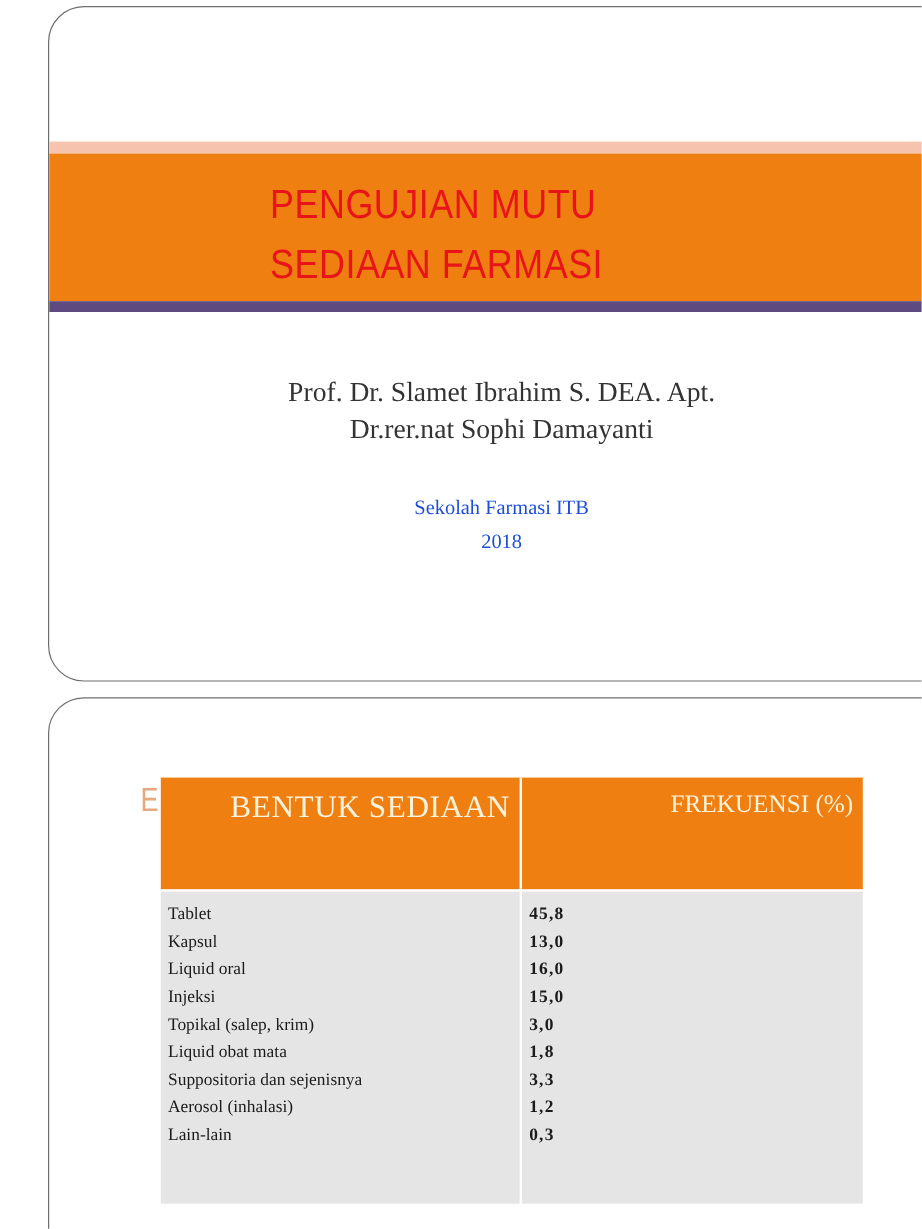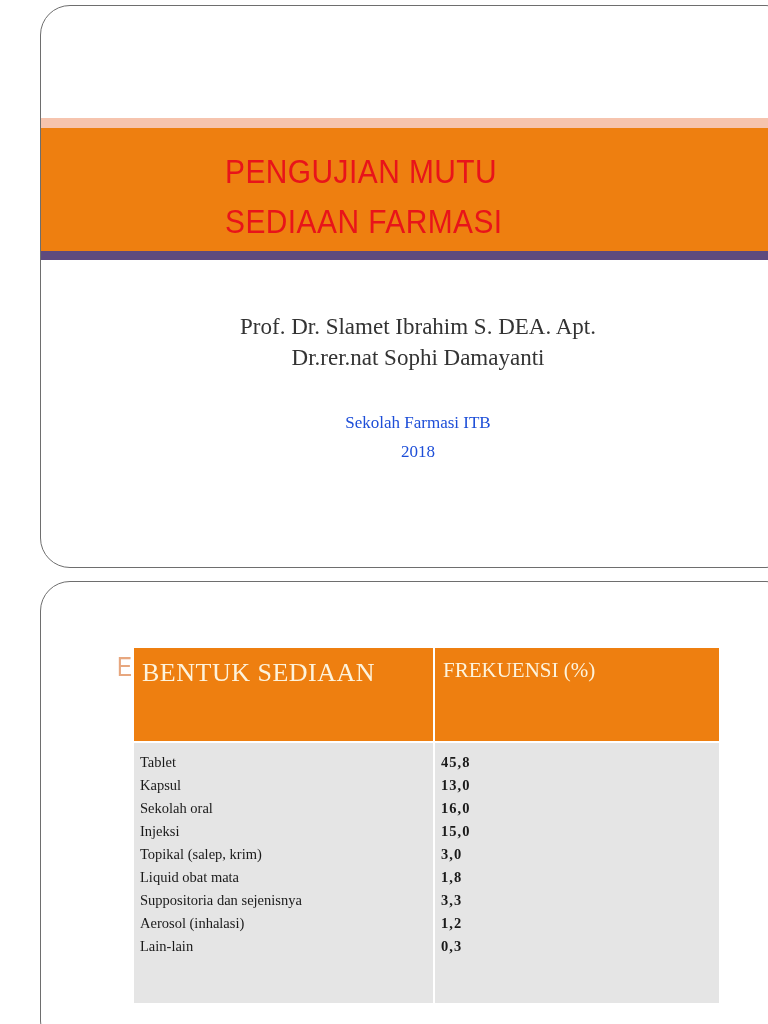--- a/index.html
+++ b/index.html
@@ -8,21 +8,21 @@
   #slide1 { top:5px; height:563px; }
   #slide2 { top:581px; height:470px; }
   .band-pink { position:absolute; left:0; right:0; top:112px; height:10px; background:#F6C4AE; }
   .band-orange { position:absolute; left:0; right:0; top:122px; height:123px; background:#EE7F10; }
   .band-purple { position:absolute; left:0; right:0; top:245px; height:9px; background:#5E4A7E; }
   .title { position:absolute; left:184px; top:140px; font-family:"Liberation Sans", sans-serif; font-size:34px; line-height:50px; color:#E8141A; transform:scaleX(0.88); transform-origin:left top; letter-spacing:0.5px; white-space:nowrap; }
   .authors { position:absolute; left:0; right:0; top:305px; text-align:center; font-size:23px; line-height:31px; color:#333333; }
   .inst { position:absolute; left:0; right:0; top:402px; text-align:center; font-size:17px; line-height:29px; color:#1d4ed8; }
   .ghost-letter { position:absolute; left:76px; top:69px; font-family:"Liberation Sans", sans-serif; font-size:28px; color:#E7A77F; transform:scaleX(0.8); transform-origin:left top; }
   table.data { position:absolute; left:91px; top:66px; width:589px; border-collapse:collapse; }
-  table.data th { background:#EE7F10; color:#FDF3DC; font-weight:normal; text-align:left; vertical-align:top; height:94px; padding:10px 8px 0 8px; box-sizing:border-box; border:2px solid #ffffff; border-top:none; }
+  table.data th { background:#EE7F10; color:#FDF3DC; font-weight:normal; text-align:right; vertical-align:top; height:94px; padding:10px 8px 0 8px; box-sizing:border-box; border:2px solid #ffffff; border-top:none; }
   table.data th.c1 { width:301px; font-size:26px; letter-spacing:0.5px; }
   table.data th.c2 { font-size:21px; }
   table.data td { background:#e5e5e5; color:#1a1a1a; vertical-align:top; padding:8px 6px; border:2px solid #ffffff; font-size:14.5px; height:262px; box-sizing:border-box; }
   td .row { line-height:23px; height:23px; white-space:nowrap; }
   td.c2col .row { font-weight:bold; letter-spacing:1px; }
 </style>
 </head>
 <body>
 
 <div class="slide" id="slide1">
@@ -50,21 +50,21 @@
       <tr>
         <th class="c1">BENTUK  SEDIAAN</th>
         <th class="c2">FREKUENSI  (%)</th>
       </tr>
     </thead>
     <tbody>
       <tr>
         <td class="c1col">
           <div class="row">Tablet</div>
           <div class="row">Kapsul</div>
-          <div class="row">Sekolah oral</div>
+          <div class="row">Liquid oral</div>
           <div class="row">Injeksi</div>
           <div class="row">Topikal (salep, krim)</div>
           <div class="row">Liquid obat mata</div>
           <div class="row">Suppositoria dan  sejenisnya</div>
           <div class="row">Aerosol (inhalasi)</div>
           <div class="row">Lain-lain</div>
         </td>
         <td class="c2col">
           <div class="row">45,8</div>
           <div class="row">13,0</div>

